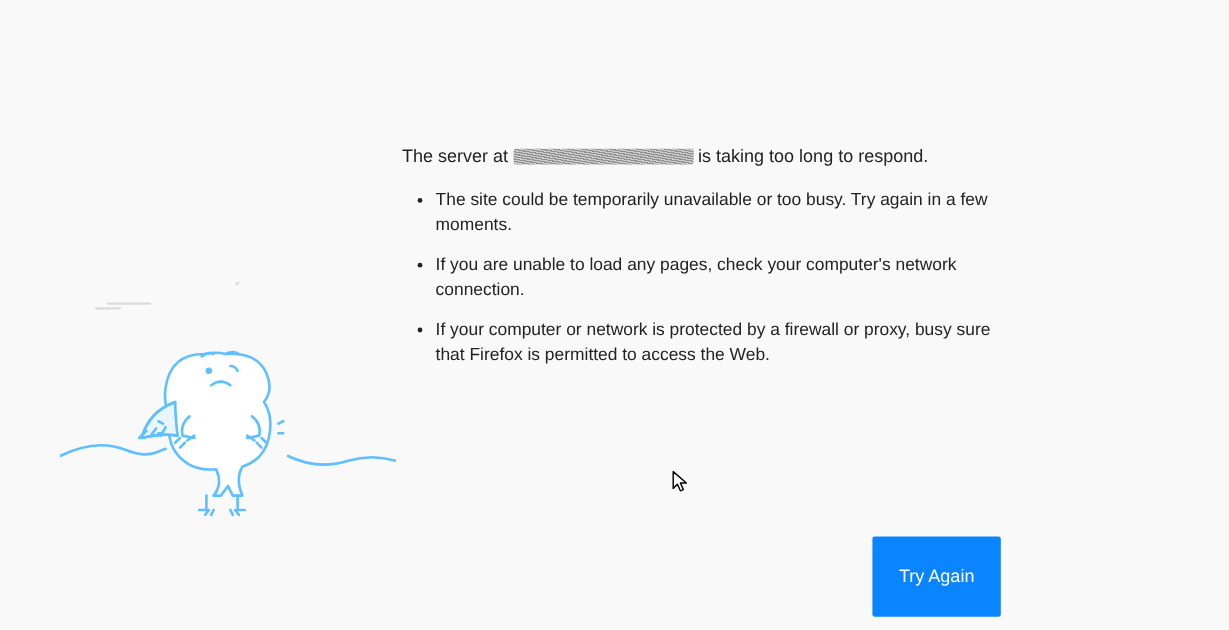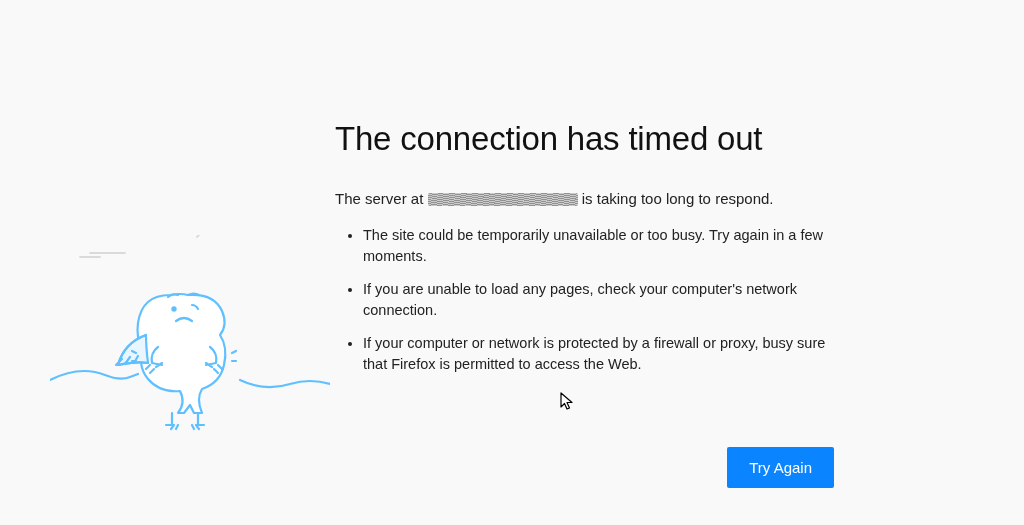--- a/index.html
+++ b/index.html
@@ -58,21 +58,21 @@
       max-width: 480px;
     }
     .try-again {
       position: absolute;
       right: 190px;
       top: 447px;
       background: #0a84ff;
       color: #fff;
       border: none;
       font-size: 15px;
-      padding: 12px 22px;
+      padding: 25px 22px;
       cursor: pointer;
       font-family: inherit;
       border-radius: 2px;
     }
     .illustration {
       position: absolute;
       left: 50px;
       top: 235px;
       width: 280px;
       height: 210px;
@@ -136,21 +136,20 @@
       <path d="M138 60 q6 -3 11 0"></path>
       <path d="M126 86 q8 -6 16 0"></path>
 
       <path d="M122 178 l0 12 l-6 0 M124 190 l-3 4 M128 190 l-2 4"></path>
       <path d="M148 178 l0 12 l6 0 M146 190 l3 4 M142 190 l2 4"></path>
     </g>
   </svg>
 </div>
 
 <div class="content">
-  <h1 class="title">The connection has timed out</h1>
   <p class="subtitle">
     <span>The server at </span><span class="redacted"></span><span> is taking too long to respond.</span>
   </p>
   <ul class="suggestions">
     <li>The site could be temporarily unavailable or too busy. Try again in a few moments.</li>
     <li>If you are unable to load any pages, check your computer's network connection.</li>
     <li>If your computer or network is protected by a firewall or proxy, busy sure that Firefox is permitted to access the Web.</li>
   </ul>
 </div>
 

